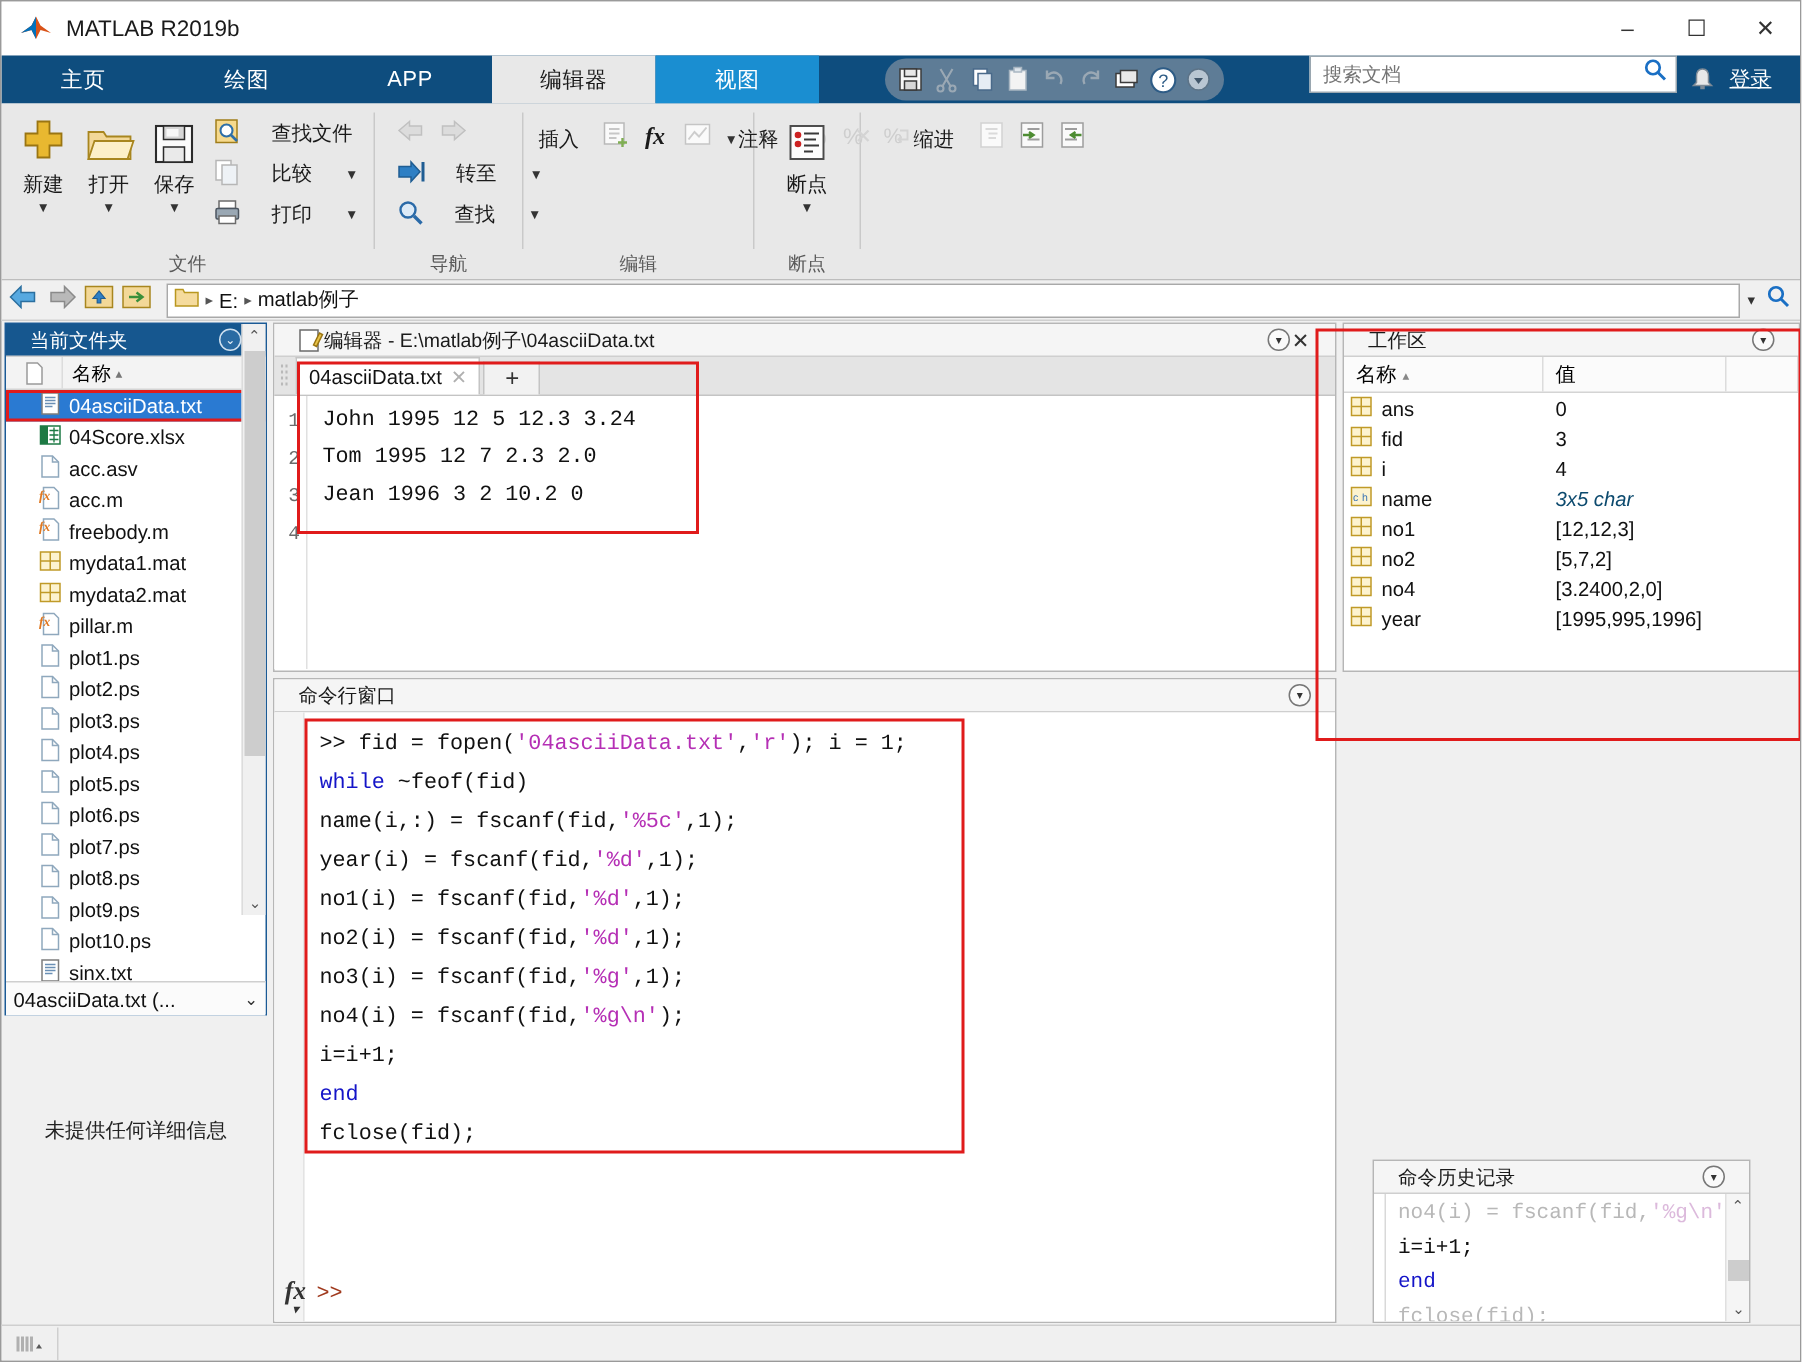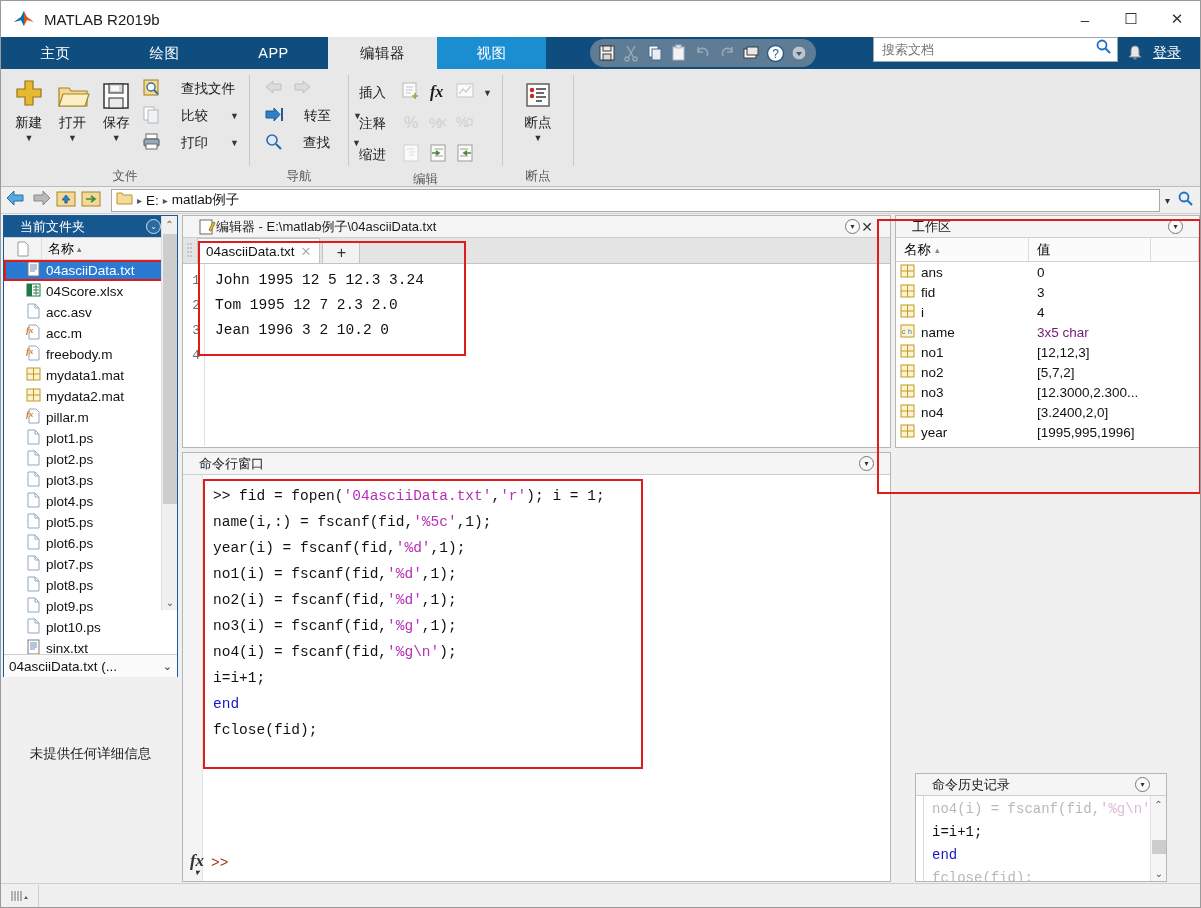--- a/index.html
+++ b/index.html
@@ -89,21 +89,21 @@
   .bigbtn .caret { font-size: 9px; color: #333; margin-top: 1px; }
 
   .smallcol { display: flex; flex-direction: column; justify-content: flex-start; padding-top:2px; }
   .smallbtn {
     display: flex; align-items: center; height: 27px; padding: 0 4px; gap: 20px;
     font-size: 13.5px; color: #1a1a1a; white-space: nowrap;
   }
   .smallbtn.dim { color: #a8a8a8; }
   .mini-caret { font-size: 9px; color: #333; margin-left: 2px; }
 
-  .txtcol { display:flex; flex-direction:column; padding-top:4px; }
+  .txtcol { display:flex; flex-direction:row; padding-top:4px; }
   .txtrow { display:flex; align-items:center; height:31px; gap:5px; }
   .txtrow .t { font-size: 13.5px; color:#1a1a1a; width: 36px; }
 
   
   .addrbar {
     position: absolute; left: 0; top: 186px; width: 1199px; height: 27px;
     background: #f0f0f0; display: flex; align-items: center; gap: 3px;
     padding-left: 4px; border-bottom: 1px solid #cfcfcf;
   }
   .addrfield {
@@ -212,21 +212,21 @@
   
   #ws-panel { left: 894px; top: 214px; width: 305px; height: 233px; }
   .ws-colhead { height: 24px; display:flex; border-bottom:1px solid #d4d4d4; background:#fbfbfb; font-size:13.5px; }
   .ws-colhead .wc { display:flex; align-items:center; padding-left:8px; border-right:1px solid #dcdcdc; height:100%; gap:4px;}
   .ws-c1 { width: 133px; }
   .ws-c2 { width: 122px; }
   .ws-c3 { flex: 1; }
   .ws-row { height: 20px; display:flex; align-items:center; font-size:13.5px; color:#111; }
   .ws-row .wname { width: 133px; display:flex; align-items:center; gap:6px; padding-left:4px; }
   .ws-row .wval { padding-left: 8px; color:#111; }
-  .ws-row .wval.italic { color:#701a75; }
+  .ws-row .wval.italic { font-style: italic; color:#0c4a6e; }
 
   
   #ch-panel { left: 914px; top: 772px; width: 252px; height: 109px; }
   .ch-body { position:relative; height: 85px; background:#fff; display:flex; overflow:hidden; }
   .ch-bar { width: 8px; border-right: 1px solid #d9d9d9; }
   .ch-code { flex:1; padding: 2px 0 0 8px; font-family:"Liberation Mono", monospace;
              font-size: 14px; color:#111; overflow:hidden; }
   .ch-code div { height: 23px; line-height: 23px; white-space: pre; }
   .ch-scroll { width: 16px; background:#f5f5f5; border-left:1px solid #e0e0e0; position:relative; }
   .ch-scroll .a { height: 16px; display:flex; align-items:center; justify-content:center;
@@ -820,20 +820,21 @@
   <div class="panel" id="cw-panel">
     <div class="panel-head">
       <span>命令行窗口</span>
       <span class="spacer"></span>
       <span class="circ-caret">▾</span>
     </div>
     <div class="cw-body">
       <div class="cw-left"></div>
       <div class="cw-code" id="cw-code">
           <div><span class="prompt">&gt;&gt; </span><span>fid = fopen(</span><span class="str">'04asciiData.txt'</span><span>,</span><span class="str">'r'</span><span>); i = 1;</span></div>
+          <div><span class="kw">while</span><span> ~feof(fid)</span></div>
           <div><span>name(i,:) = fscanf(fid,</span><span class="str">'%5c'</span><span>,1);</span></div>
           <div><span>year(i) = fscanf(fid,</span><span class="str">'%d'</span><span>,1);</span></div>
           <div><span>no1(i) = fscanf(fid,</span><span class="str">'%d'</span><span>,1);</span></div>
           <div><span>no2(i) = fscanf(fid,</span><span class="str">'%d'</span><span>,1);</span></div>
           <div><span>no3(i) = fscanf(fid,</span><span class="str">'%g'</span><span>,1);</span></div>
           <div><span>no4(i) = fscanf(fid,</span><span class="str">'%g\n'</span><span>);</span></div>
           <div><span>i=i+1;</span></div>
           <div><span class="kw">end</span></div>
           <div><span>fclose(fid);</span></div>
         </div>
@@ -921,30 +922,20 @@
             <span>no2</span>
           </div>
           <div class="wval">[5,7,2]</div>
         </div>
         <div class="ws-row">
           <div class="wname">
             <span><svg width="15" height="14" viewBox="0 0 15 14">
                 <rect x="1" y="1" width="13" height="12" fill="#fdf3cf" stroke="#c09a28"></rect>
                 <path d="M7.5 1 V13 M1 7 H14" stroke="#c09a28"></path>
               </svg></span>
-            <span>no3</span>
-          </div>
-          <div class="wval">[12.3000,2.300...</div>
-        </div>
-        <div class="ws-row">
-          <div class="wname">
-            <span><svg width="15" height="14" viewBox="0 0 15 14">
-                <rect x="1" y="1" width="13" height="12" fill="#fdf3cf" stroke="#c09a28"></rect>
-                <path d="M7.5 1 V13 M1 7 H14" stroke="#c09a28"></path>
-              </svg></span>
             <span>no4</span>
           </div>
           <div class="wval">[3.2400,2,0]</div>
         </div>
         <div class="ws-row">
           <div class="wname">
             <span><svg width="15" height="14" viewBox="0 0 15 14">
                 <rect x="1" y="1" width="13" height="12" fill="#fdf3cf" stroke="#c09a28"></rect>
                 <path d="M7.5 1 V13 M1 7 H14" stroke="#c09a28"></path>
               </svg></span>

